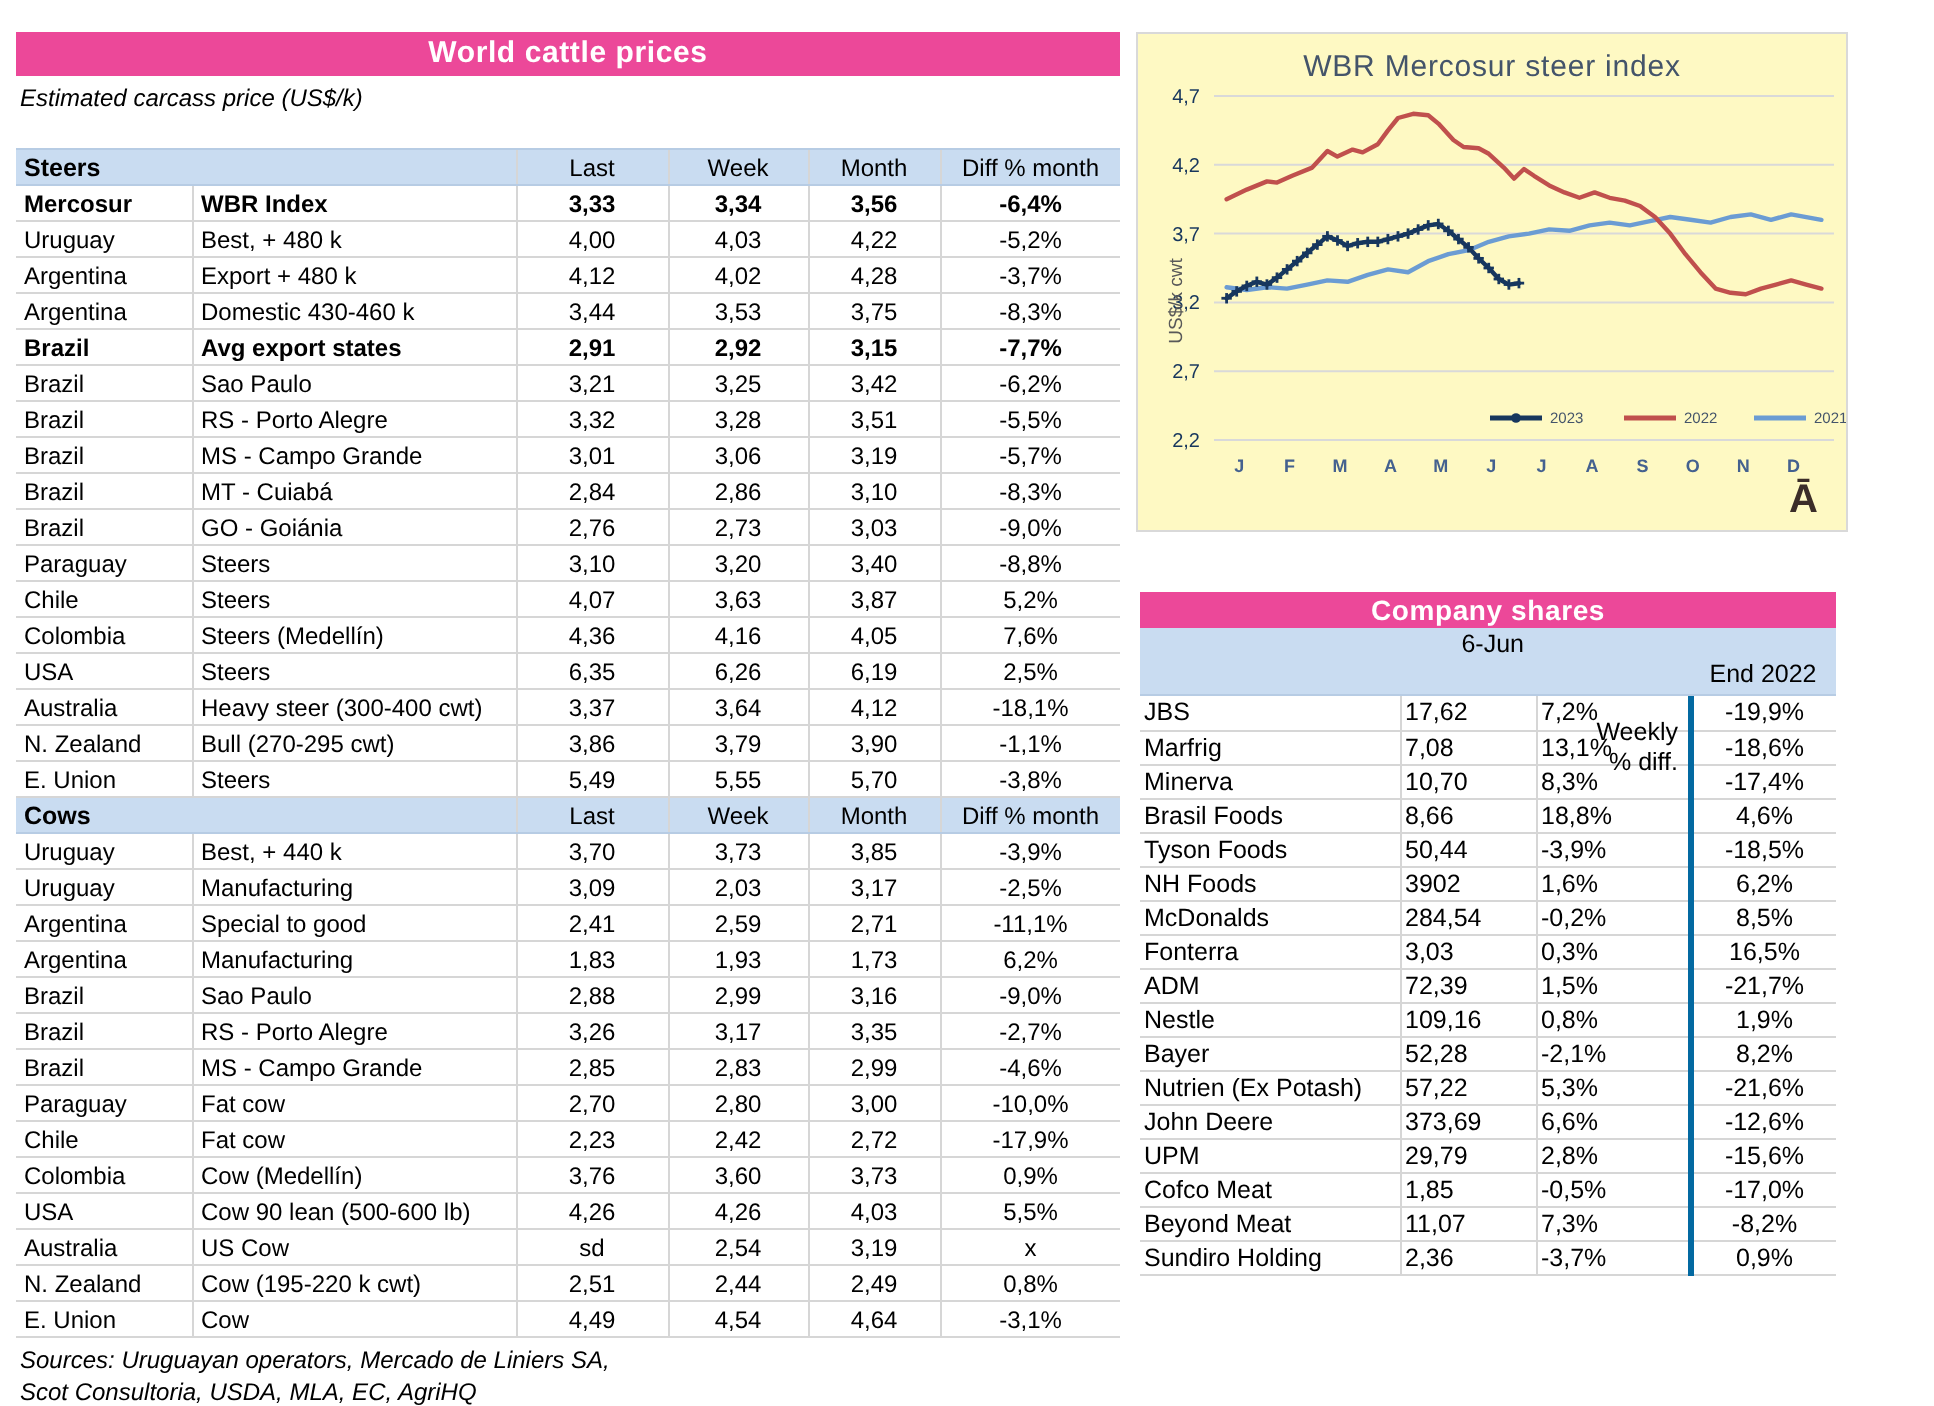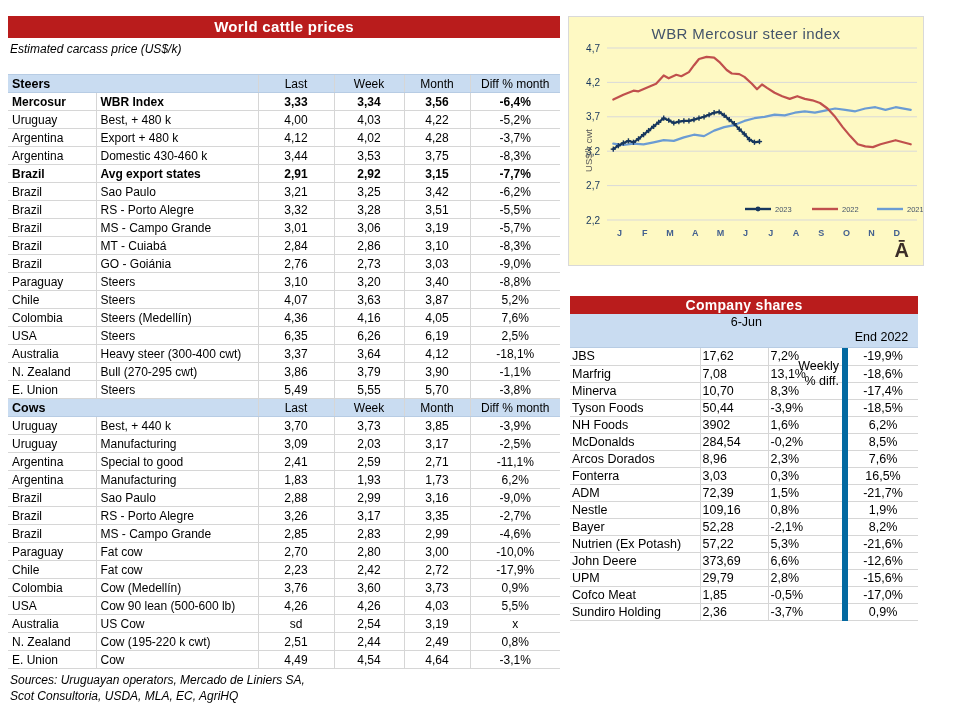--- a/index.html
+++ b/index.html
@@ -2,21 +2,21 @@
 <html><head>
 <meta charset="utf-8">
 <style>
   * { margin:0; padding:0; box-sizing:border-box; }
   html,body { width:967px; height:703px; background:#fff; overflow:hidden;
     font-family:"Liberation Sans", sans-serif; color:#000; }
   .panel { position:absolute; }
 
   
   #cattle-panel { left:8px; top:16px; width:552px; }
-  .title-band { height:22px; background:#b91c1c; color:#fff; font-weight:bold;
+  .title-band { height:22px; background:#ec4899; color:#fff; font-weight:bold;
     font-size:15px; text-align:center; line-height:22px; letter-spacing:.3px; }
   .subtitle { height:36px; font-style:italic; font-size:12px; padding:4px 0 0 2px; }
   table.grid { border-collapse:collapse; table-layout:fixed; width:552px; }
   table.grid td { font-size:12px; height:18px; padding:0 4px; border-bottom:1px solid #D6D6D6;
     overflow:hidden; white-space:nowrap; }
   table.grid td.c { text-align:center; padding:0 2px; }
   table.grid td.vline { border-left:1px solid #D6D6D6; }
   tr.section-head td { background:#C9DCF1; border-bottom:1px solid #B7CCE4; border-top:1px solid #B7CCE4; }
   tr.section-head td:first-child { font-weight:bold; font-size:12.5px; }
   tr.bold td { font-weight:bold; }
@@ -38,21 +38,21 @@
   #company-panel .title-band { height:18px; font-size:14px; line-height:18px; }
   .co-subhead { display:flex; background:#C9DCF1; height:34px; font-size:12.5px; border-bottom:1px solid #B7CCE4; }
   .co-subhead > div { padding:1px 6px 0 0; }
   .co-c1 { width:130px; } .co-c2 { width:68px; text-align:right; }
   .co-c3 { width:77px; text-align:right;margin-top:44px; } .co-c4 { width:73px; text-align:center; padding:1px 0 0 0 !important; }
   .co-line2 { margin-top:1px; }
   table.co-grid { border-collapse:collapse; table-layout:fixed; width:348px; }
   table.co-grid td { font-size:12.5px; height:17px; padding:0 6px 0 2px; border-bottom:1px solid #D6D6D6;
     white-space:nowrap; overflow:hidden; }
   table.co-grid td.r { text-align:left; border-left:1px solid #D6D6D6; }
-  table.co-grid td.cc { text-align:center; border-left:6px solid #0369a1; padding:0; }
+  table.co-grid td.cc { text-align:center; border-left:3px solid #0369a1; padding:0; }
 </style>
 </head>
 <body>
 
 <div id="cattle-panel" class="panel">
   <div class="title-band">World cattle prices</div>
   <div class="subtitle">Estimated carcass price (US$/k)</div>
 
   <table class="grid">
     <colgroup>
@@ -511,20 +511,26 @@
           <td class="cc">-18,6%</td>
         </tr>
 
         <tr>
           <td>Minerva</td>
           <td class="r">10,70</td>
           <td class="r">8,3%</td>
           <td class="cc">-17,4%</td>
         </tr>
 
+        <tr>
+          <td>Brasil Foods</td>
+          <td class="r">8,66</td>
+          <td class="r">18,8%</td>
+          <td class="cc">4,6%</td>
+        </tr>
 
         <tr>
           <td>Tyson Foods</td>
           <td class="r">50,44</td>
           <td class="r">-3,9%</td>
           <td class="cc">-18,5%</td>
         </tr>
 
         <tr>
           <td>NH Foods</td>
@@ -533,26 +539,20 @@
           <td class="cc">6,2%</td>
         </tr>
 
         <tr>
           <td>McDonalds</td>
           <td class="r">284,54</td>
           <td class="r">-0,2%</td>
           <td class="cc">8,5%</td>
         </tr>
 
-        <tr>
-          <td>Arcos Dorados</td>
-          <td class="r">8,96</td>
-          <td class="r">2,3%</td>
-          <td class="cc">7,6%</td>
-        </tr>
 
         <tr>
           <td>Fonterra</td>
           <td class="r">3,03</td>
           <td class="r">0,3%</td>
           <td class="cc">16,5%</td>
         </tr>
 
         <tr>
           <td>ADM</td>
@@ -596,20 +596,26 @@
           <td class="cc">-15,6%</td>
         </tr>
 
         <tr>
           <td>Cofco Meat</td>
           <td class="r">1,85</td>
           <td class="r">-0,5%</td>
           <td class="cc">-17,0%</td>
         </tr>
 
+        <tr>
+          <td>Beyond Meat</td>
+          <td class="r">11,07</td>
+          <td class="r">7,3%</td>
+          <td class="cc">-8,2%</td>
+        </tr>
 
         <tr>
           <td>Sundiro Holding</td>
           <td class="r">2,36</td>
           <td class="r">-3,7%</td>
           <td class="cc">0,9%</td>
         </tr>
       </tbody>
   </table>
 </div>

